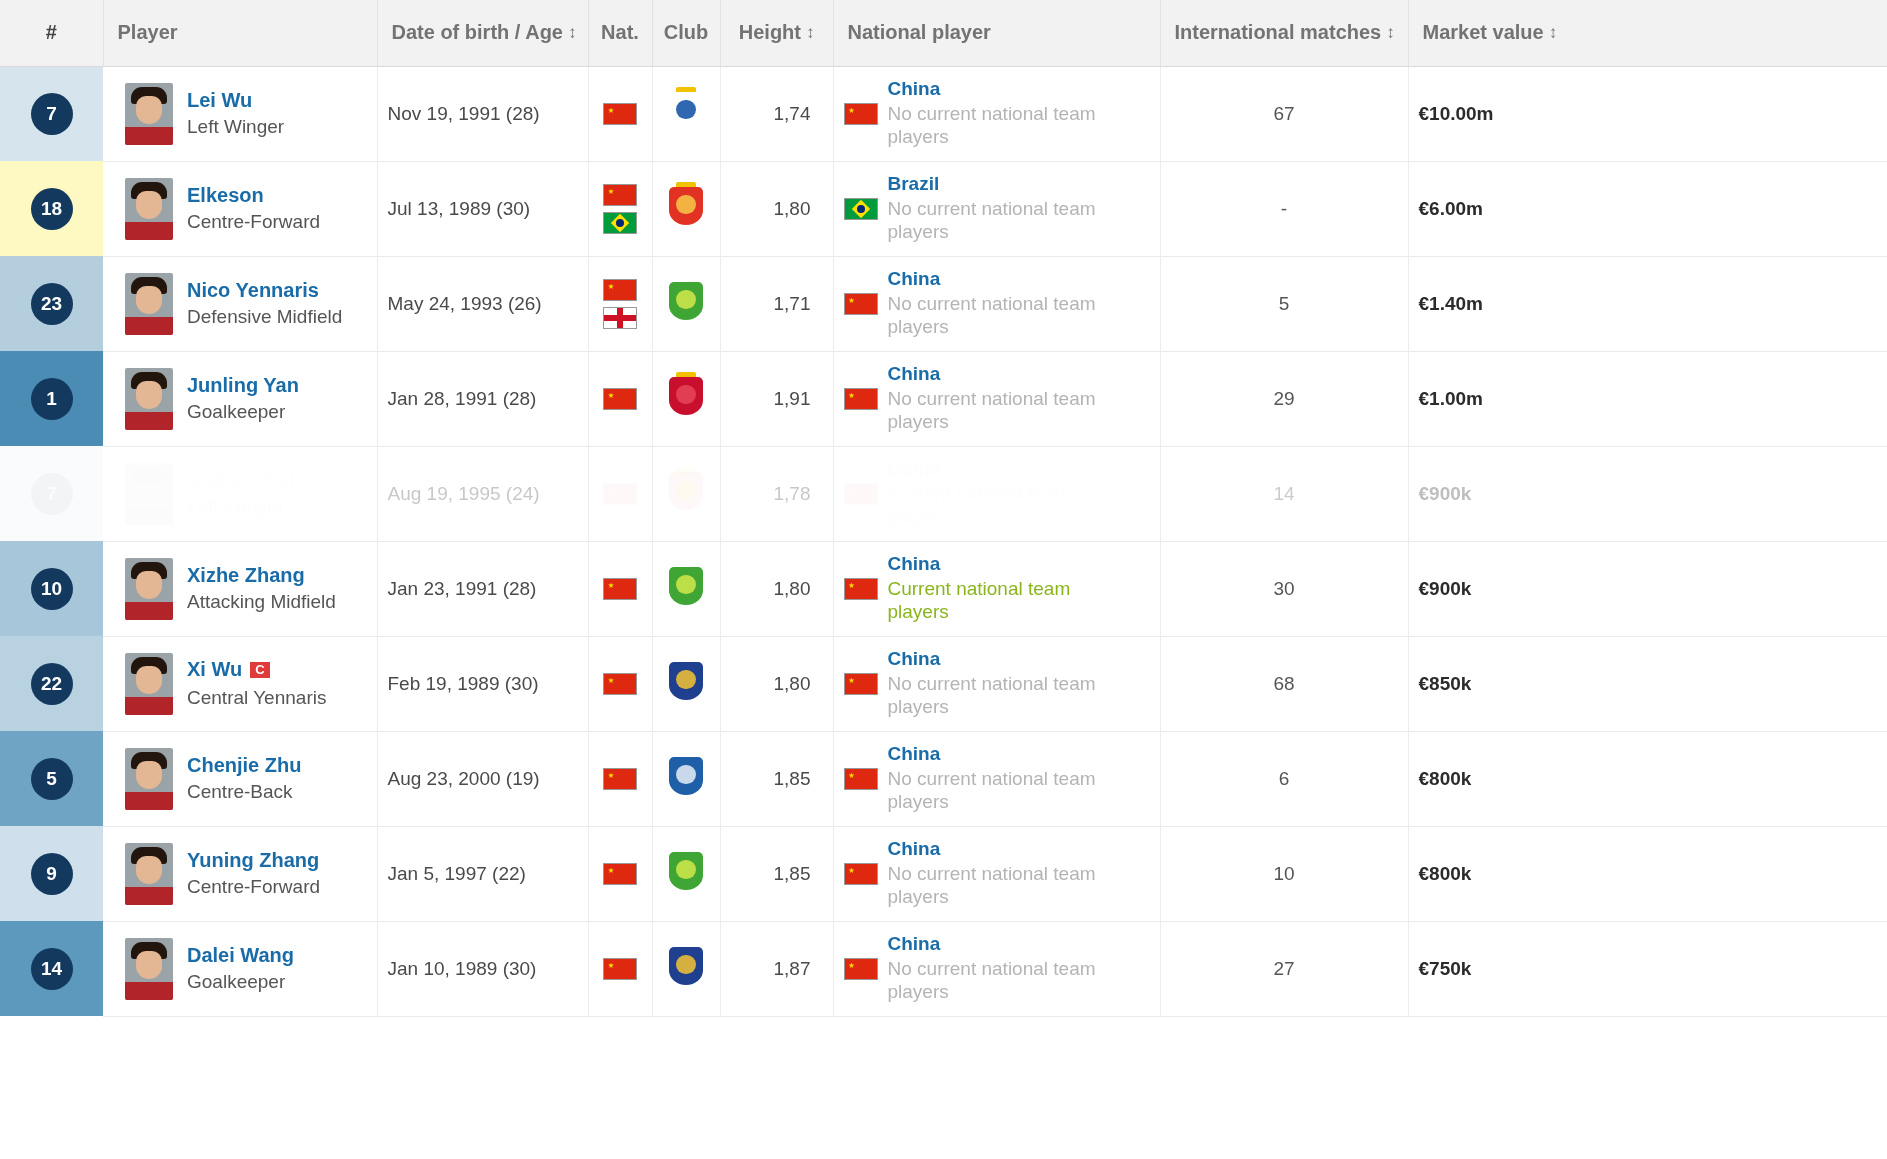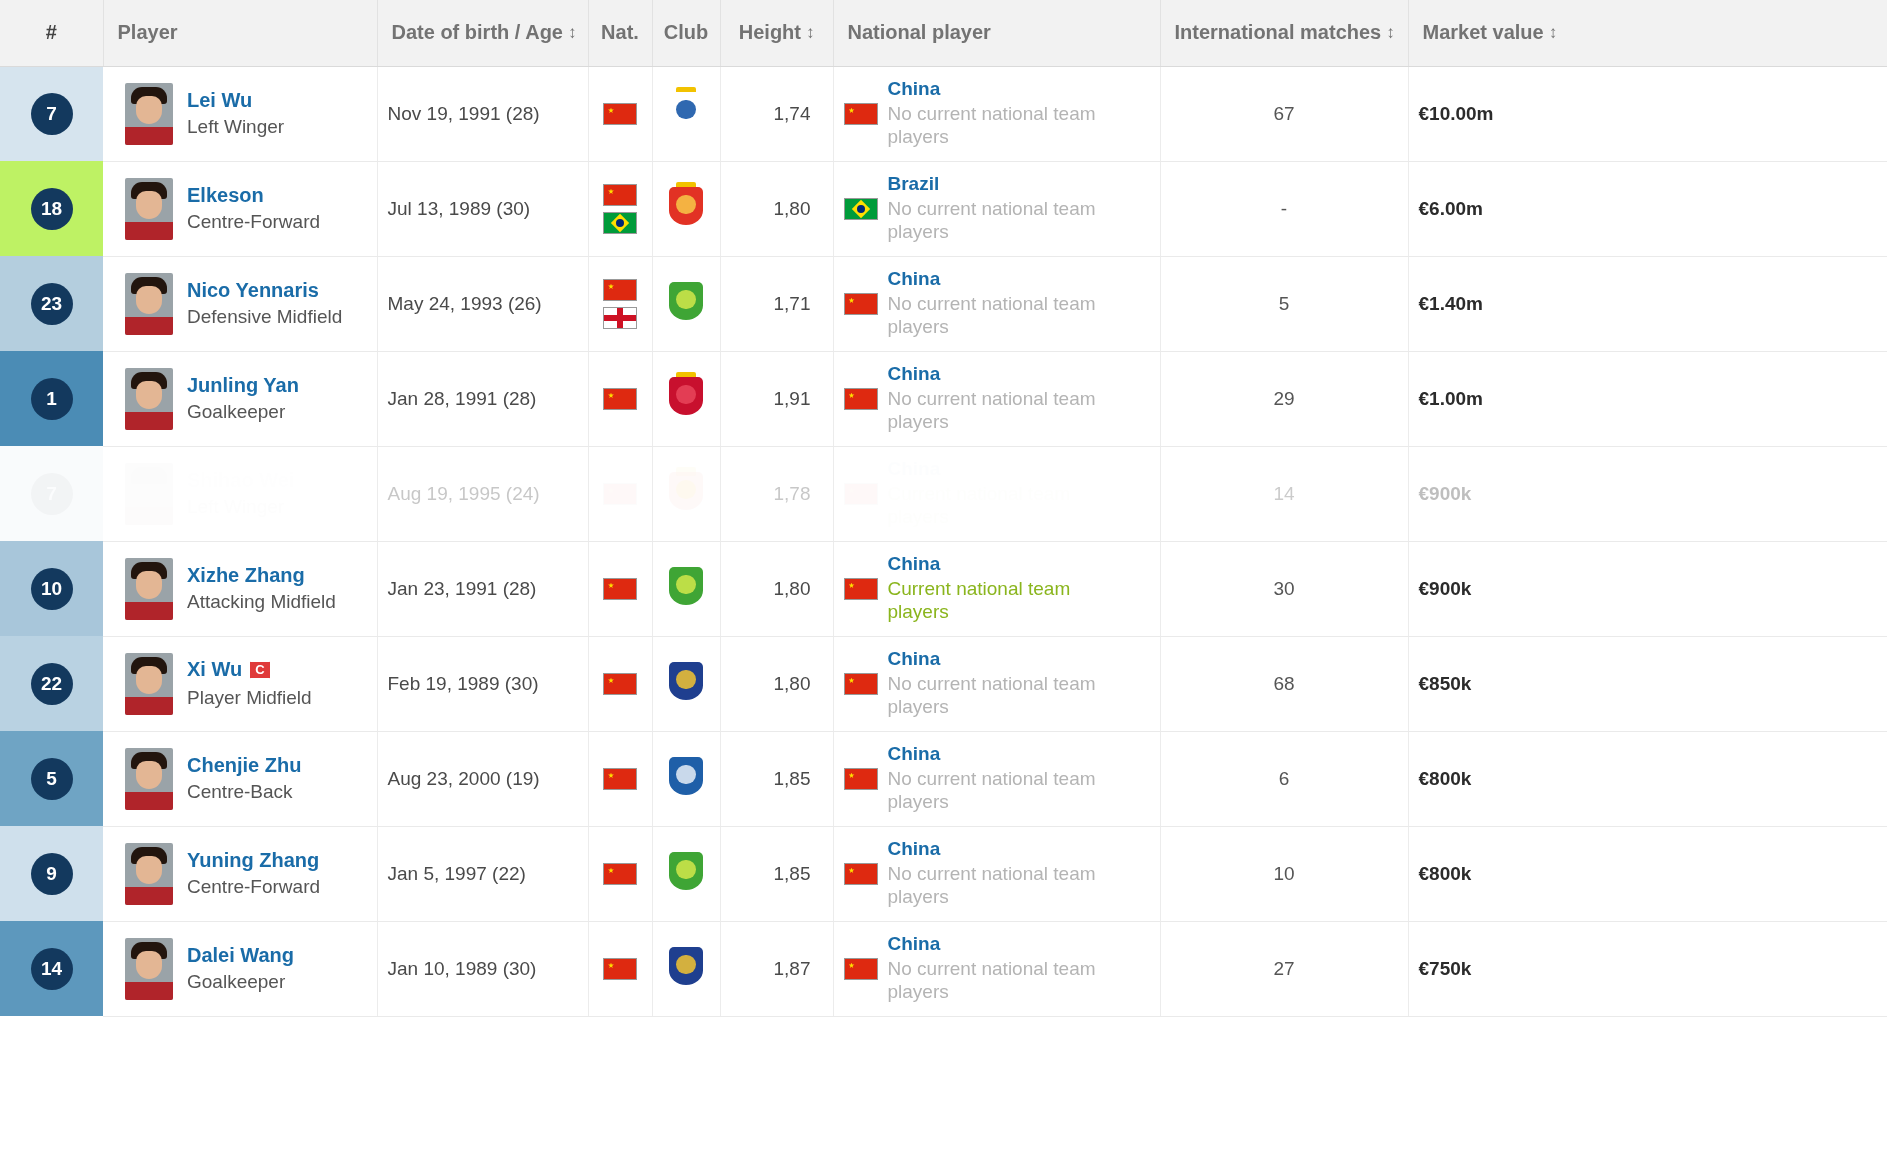--- a/index.html
+++ b/index.html
@@ -202,21 +202,21 @@
               <span class="natpl-text">
                 <span class="natpl-country">China</span>
                 <span class="natpl-status">No current national team players</span>
               </span>
             </div>
           </td>
           <td class="intl-cell">67</td>
           <td class="mv-cell">€10.00m</td>
         </tr>
         <tr>
-          <td class="rank-cell" style="background:#bef264"><span class="rank-badge">18</span></td>
+          <td class="rank-cell" style="background:#fef9c3"><span class="rank-badge">18</span></td>
           <td class="player-cell">
             <div class="player-wrap">
               <span class="portrait">
                 <span class="hair"></span>
                 <span class="face"></span>
                 <span class="torso"></span>
               </span>
               <span class="pnames">
                 <span class="pname"><span>Elkeson</span></span>
                 <span class="ppos">Centre-Forward</span>
@@ -416,21 +416,21 @@
           <td class="rank-cell" style="background:#b9d2e2"><span class="rank-badge">22</span></td>
           <td class="player-cell">
             <div class="player-wrap">
               <span class="portrait">
                 <span class="hair"></span>
                 <span class="face"></span>
                 <span class="torso"></span>
               </span>
               <span class="pnames">
                 <span class="pname"><span>Xi Wu</span><span class="capt">C</span></span>
-                <span class="ppos">Player Midfield</span>
+                <span class="ppos">Central Yennaris</span>
               </span>
             </div>
           </td>
           <td class="dob-cell">Feb 19, 1989 (30)</td>
           <td class="nat-cell">
             <span class="flags">
               <span class="flag flag-cn">
                 <span class="s1"></span>
               </span>
             </span>

